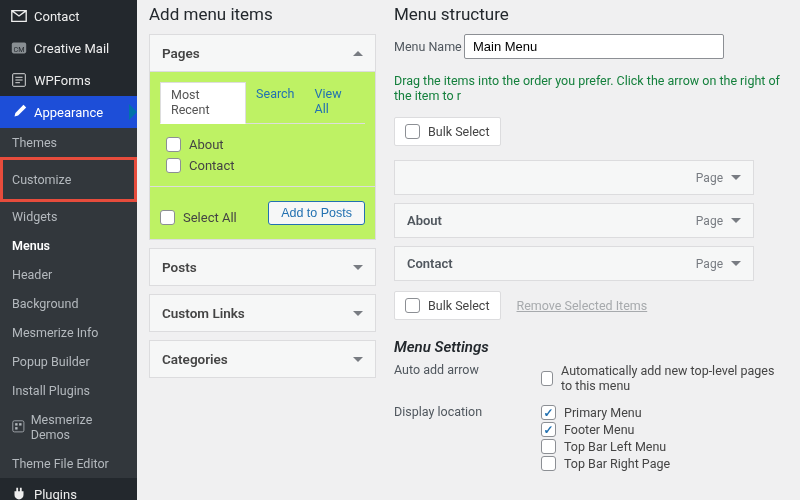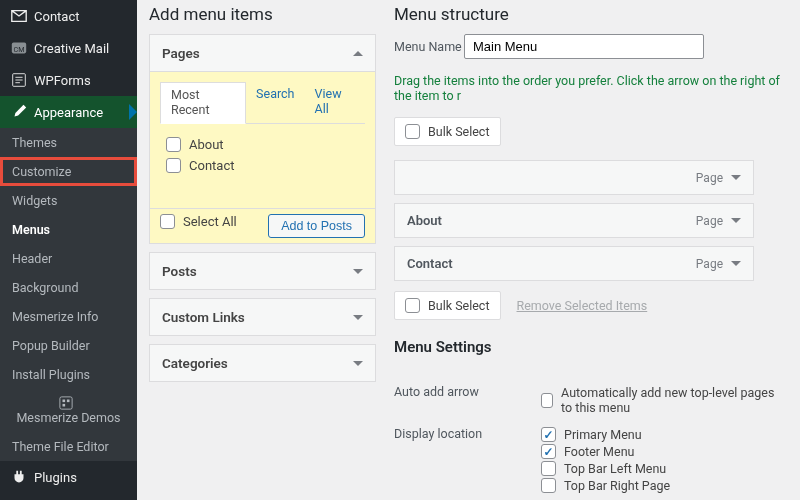--- a/index.html
+++ b/index.html
@@ -1,60 +1,60 @@
 <!DOCTYPE html>
 <html><head>
 <meta charset="utf-8">
 <style>
 * { box-sizing: border-box; margin: 0; padding: 0; }
 body { font-family: -apple-system, BlinkMacSystemFont, "Segoe UI", Roboto, sans-serif; font-size: 13px; color: #444; background: #f0f0f1; width: 800px; height: 500px; overflow: hidden; }
 .wrap { display: flex; height: 500px; }
 .sidebar { width: 137px; background: #23282d; color: #eee; flex-shrink: 0; }
 .sb-item { display: flex; align-items: center; padding: 7px 8px 7px 10px; color: #eee; cursor: pointer; font-size: 13px; }
-.sb-item.active { background: #14532d; color: #fff; position: relative; }
+.sb-item.active { background: #1d4ed8; color: #fff; position: relative; }
 .sb-item.active::after { content: ""; position: absolute; right: -8px; top: 50%; margin-top: -8px; border: 8px solid transparent; border-left-color: #0073aa; }
 .sb-icon { width: 18px; height: 18px; margin-right: 6px; display: inline-flex; align-items: center; justify-content: center; fill: rgba(240,245,250,.6); }
 .sb-item.active .sb-icon { fill: #fff; }
 .sb-sub { background: #32373c; color: #b4b9be; padding: 7px 12px; font-size: 12.5px; cursor: pointer; }
 .sb-sub.current { color: #fff; font-weight: 600; }
-.sb-sub.highlight { border: 3px solid #e74c3c; padding: 4px 9px; }
-.sb-sub.withicon { display: flex; align-items: center; flex-direction: column; }
+.sb-sub.highlight { border: 3px solid #e74c3c; padding: 12px 9px; }
+.sb-sub.withicon { display: flex; align-items: center; }
 .sb-sub.withicon .mini { width: 14px; height: 14px; margin-right: 6px; fill: #b4b9be; }
 .main { flex: 1; display: flex; padding: 0; overflow: hidden; }
 .col-left { width: 251px; padding: 4px 12px 0 12px; }
 .col-right { flex: 1; padding: 4px 0 0 6px; }
 h2 { font-size: 17px; font-weight: 400; color: #23282d; margin-bottom: 10px; }
-.meta-box { background: #fef9c3; border: 1px solid #dcdcde; margin-bottom: 8px; }
+.meta-box { background: #bef264; border: 1px solid #dcdcde; margin-bottom: 8px; }
 .meta-head { background: #f6f7f7; border-bottom: 1px solid #dcdcde; padding: 10px 12px; font-size: 13.5px; font-weight: 600; display: flex; justify-content: space-between; align-items: center; cursor: pointer; }
 .meta-head.closed { border-bottom: none; }
 .arrow { width: 0; height: 0; }
 .arrow.up { border-left: 5px solid transparent; border-right: 5px solid transparent; border-bottom: 5px solid #787c82; }
 .arrow.down { border-left: 5px solid transparent; border-right: 5px solid transparent; border-top: 5px solid #787c82; }
 .meta-body { padding: 10px; }
 .tabs { display: flex; border-bottom: 1px solid #ddd; margin-bottom: 10px; font-size: 12.5px; }
 .tab { padding: 4px 10px 6px; color: #2271b1; cursor: pointer; }
 .tab.active { border: 1px solid #ddd; border-bottom: 1px solid #fff; margin-bottom: -1px; color: #555; background: #fff; }
 .chk-row { display: flex; align-items: center; padding: 3px 6px; }
 .chk { width: 15px; height: 15px; border: 1px solid #8c8f94; border-radius: 3px; margin-right: 8px; background: #fff; display: inline-flex; align-items: center; justify-content: center; }
 .chk.checked::after { content: "✓"; color: #2271b1; font-size: 12px; font-weight: bold; }
-.meta-foot { border-top: 1px solid #ddd; padding: 5px 10px; display: flex; justify-content: space-between; align-items: flex-start; margin-top: 22px; }
+.meta-foot { border-top: 1px solid #ddd; padding: 14px 10px; display: flex; justify-content: space-between; align-items: flex-end; }
 .btn { border: 1px solid #2271b1; color: #2271b1; background: #f6f7f7; padding: 4px 12px; border-radius: 3px; font-size: 12.5px; cursor: pointer; }
 .mn-row { display: flex; align-items: center; margin-bottom: 14px; }
 .mn-row label { width: 70px; color: #50575e; font-size: 12.5px; }
-.mn-input { border: 1px solid #8c8f94; background: #fff; padding: 4px 8px; width: 240px; font-size: 13px; border-radius: 2px; }
+.mn-input { border: 1px solid #8c8f94; background: #fff; padding: 4px 8px; width: 260px; font-size: 13px; border-radius: 2px; }
 .instructions { color: #15803d; font-size: 12.5px; margin-bottom: 14px; }
 .bulk { display: flex; align-items: center; border: 1px solid #dcdcde; background: #fff; padding: 6px 10px; margin-bottom: 14px; width: fit-content; border-radius: 2px; font-size: 12.5px; }
 .menu-items { margin-bottom: 10px; }
 .menu-item { background: #f6f7f7; border: 1px solid #dcdcde; padding: 9px 12px; margin-bottom: 8px; display: flex; justify-content: space-between; align-items: center; width: 360px; font-size: 13px; }
 .menu-item .title { font-weight: 600; color: #50575e; }
 .menu-item .type { color: #787c82; font-size: 12px; display: flex; align-items: center; gap: 8px; padding-left: 13px; }
 .menu-item.blank .title { color: transparent; }
 .bulk-row2 { display: flex; align-items: center; gap: 16px; margin-bottom: 18px; }
 .link-muted { color: #a7aaad; text-decoration: underline; font-size: 12.5px; }
-h3 { font-size: 15px; font-weight: 600; color: #23282d; margin-bottom: 28px; }
+h3 { font-size: 15px; font-weight: 600; color: #23282d; margin-bottom: 6px; font-style: italic; }
 .settings-row { display: flex; margin-bottom: 10px; font-size: 12.5px; }
 .settings-row .lbl { width: 130px; color: #50575e; }
 .settings-row .opts { flex: 1; }
 .settings-row .opts .chk-row { padding: 1px 17px; align-items: center; }
 </style>
 </head>
 <body>
 
 <div class="wrap">
 

